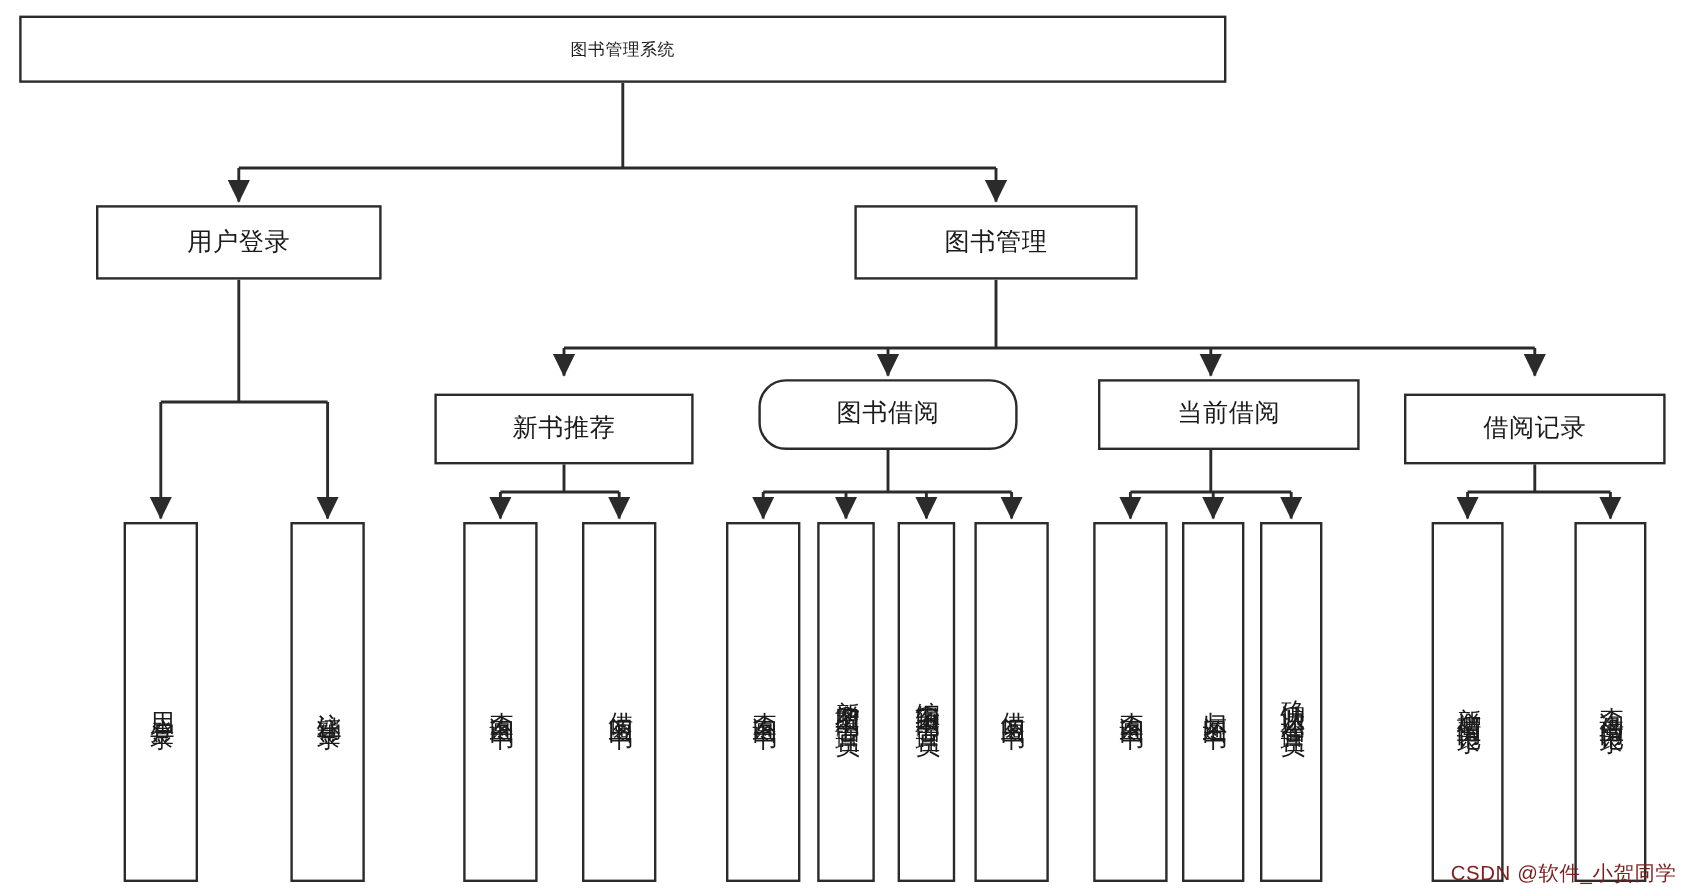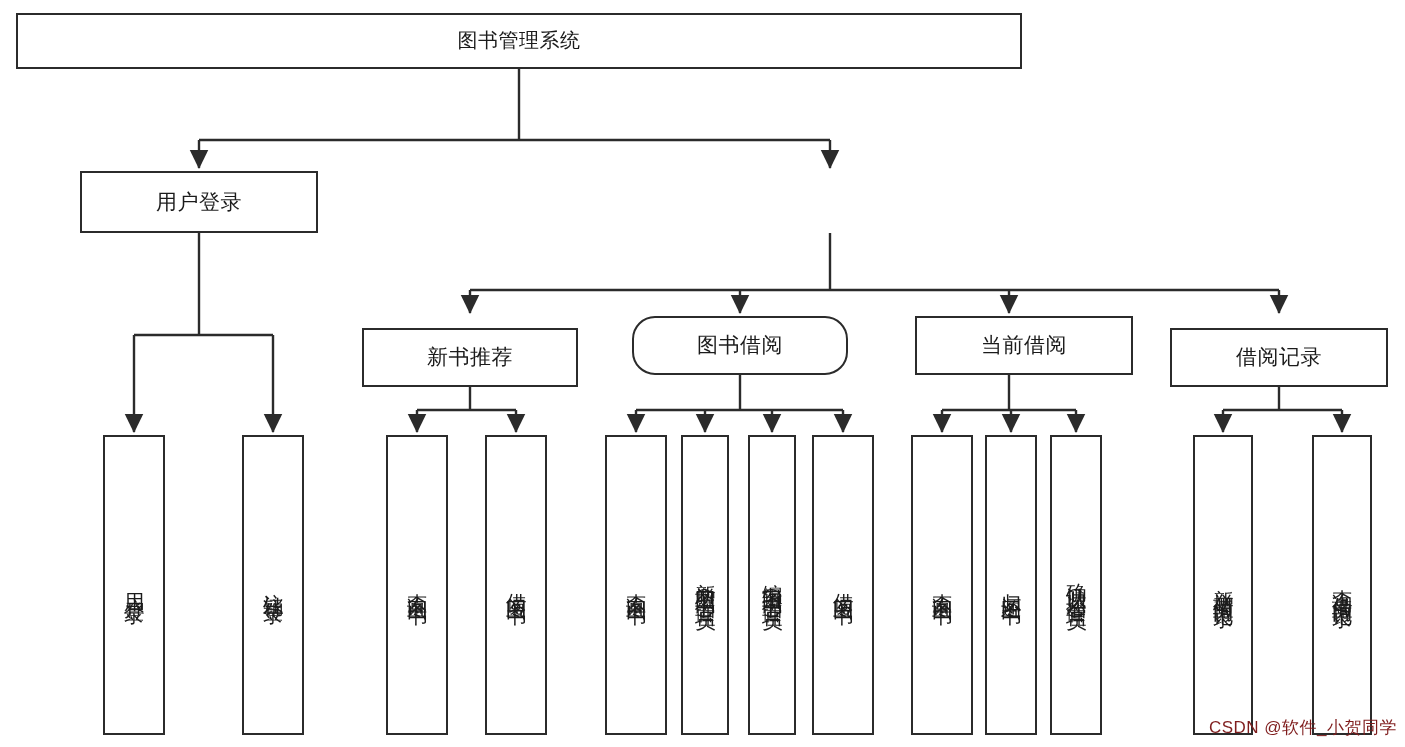--- a/index.html
+++ b/index.html
@@ -37,21 +37,21 @@
     display: block;
     text-align: center;
     line-height: 1.18;
     white-space: nowrap;
   }
   .node.horizontal .label {
     font-size: 21px;
     letter-spacing: 0.5px;
   }
   .node.root .label {
-    font-size: 20px;
+    font-size: 14px;
     letter-spacing: 0.5px;
   }
   .node.vertical {
     align-items: center;
   }
   .node.vertical .label {
     writing-mode: vertical-rl;
     text-orientation: upright;
     font-size: 20.5px;
     letter-spacing: 4px;
@@ -117,20 +117,23 @@
       </g>
   </svg>
 
   <div class="node root" style="left: 16px; top: 13px; width: 1006px; height: 56px;">
     <span class="label">图书管理系统</span>
   </div>
 
   <div class="node horizontal" style="left: 80px; top: 171px; width: 238px; height: 62px;">
     <span class="label">用户登录</span>
   </div>
+  <div class="node horizontal" style="left: 712px; top: 171px; width: 236px; height: 62px;">
+    <span class="label">图书管理</span>
+  </div>
 
   <div class="node horizontal" style="left: 362px; top: 328px; width: 216px; height: 59px;">
     <span class="label">新书推荐</span>
   </div>
   <div class="node horizontal" style="left: 632px; top: 316px; width: 216px; height: 59px; border-radius: 23px;">
     <span class="label">图书借阅</span>
   </div>
   <div class="node horizontal" style="left: 900px; top: 316px; width: 218px; height: 59px; margin-left: 15px;">
     <span class="label">当前借阅</span>
   </div>

